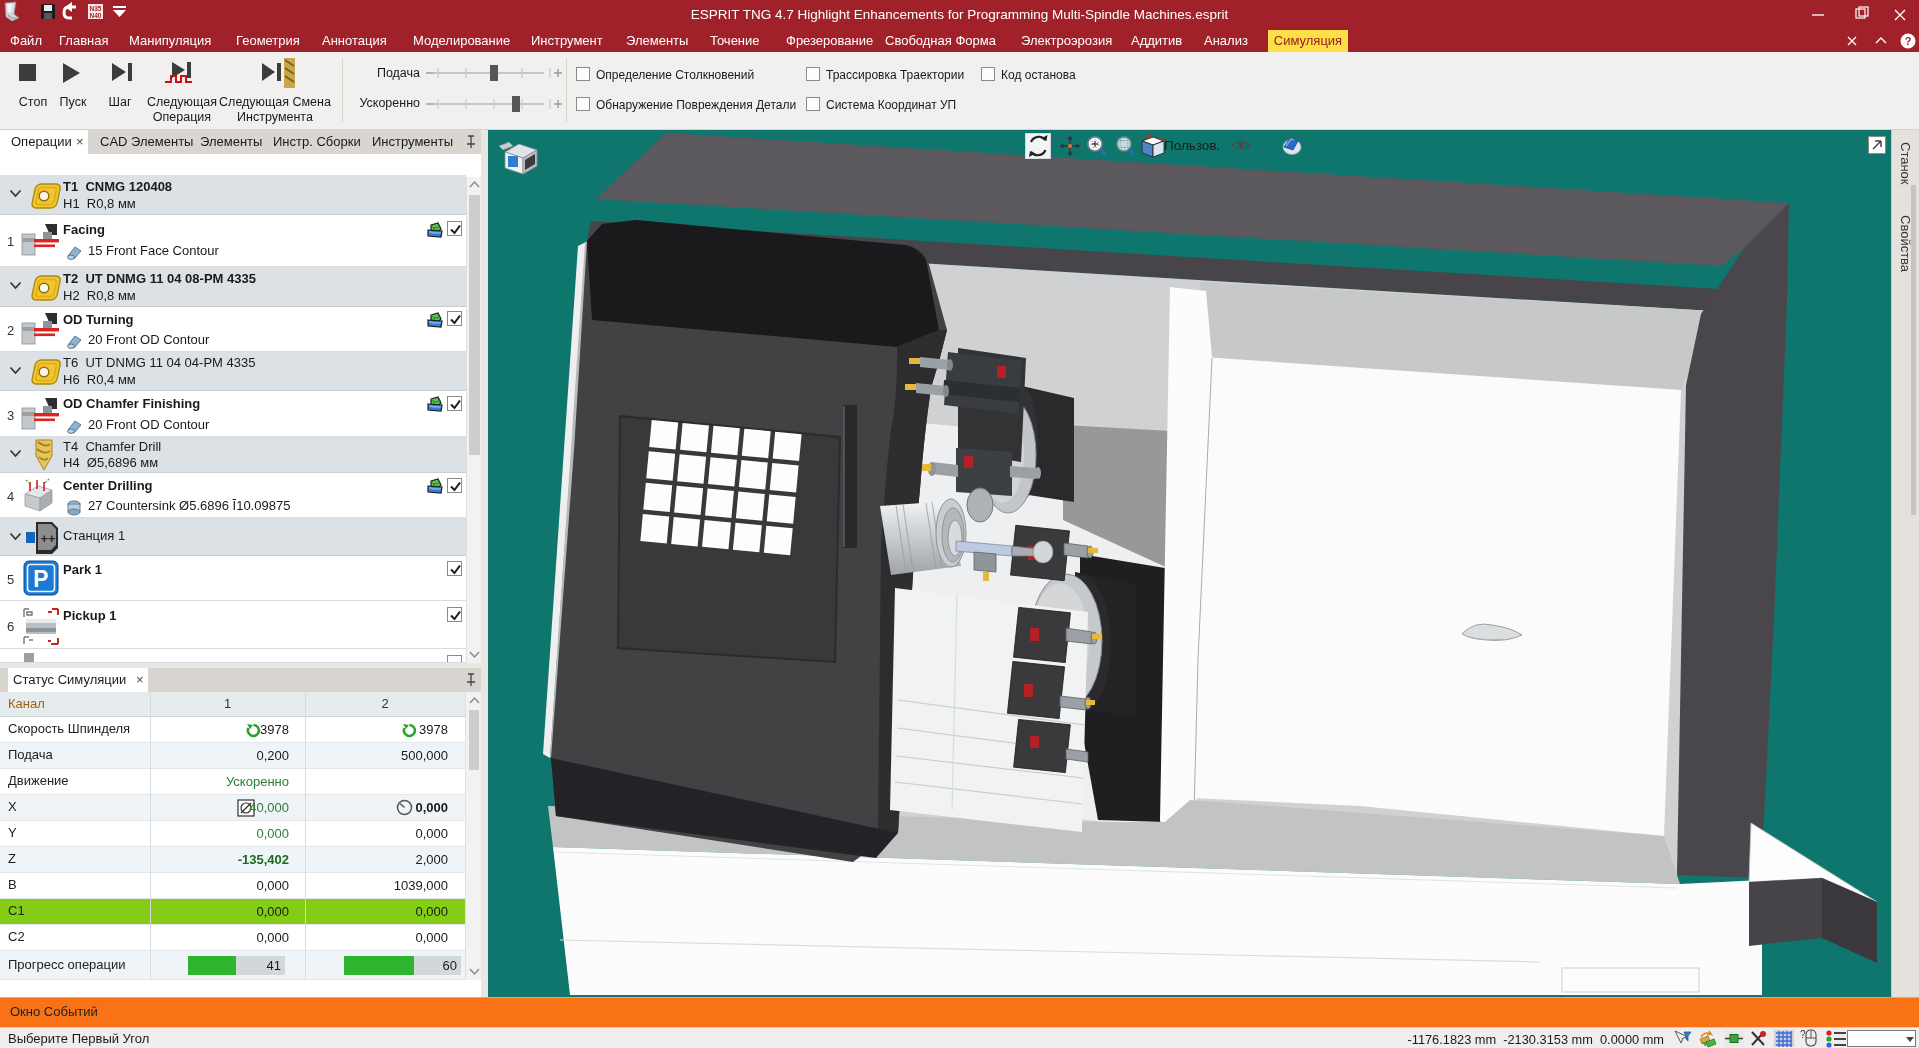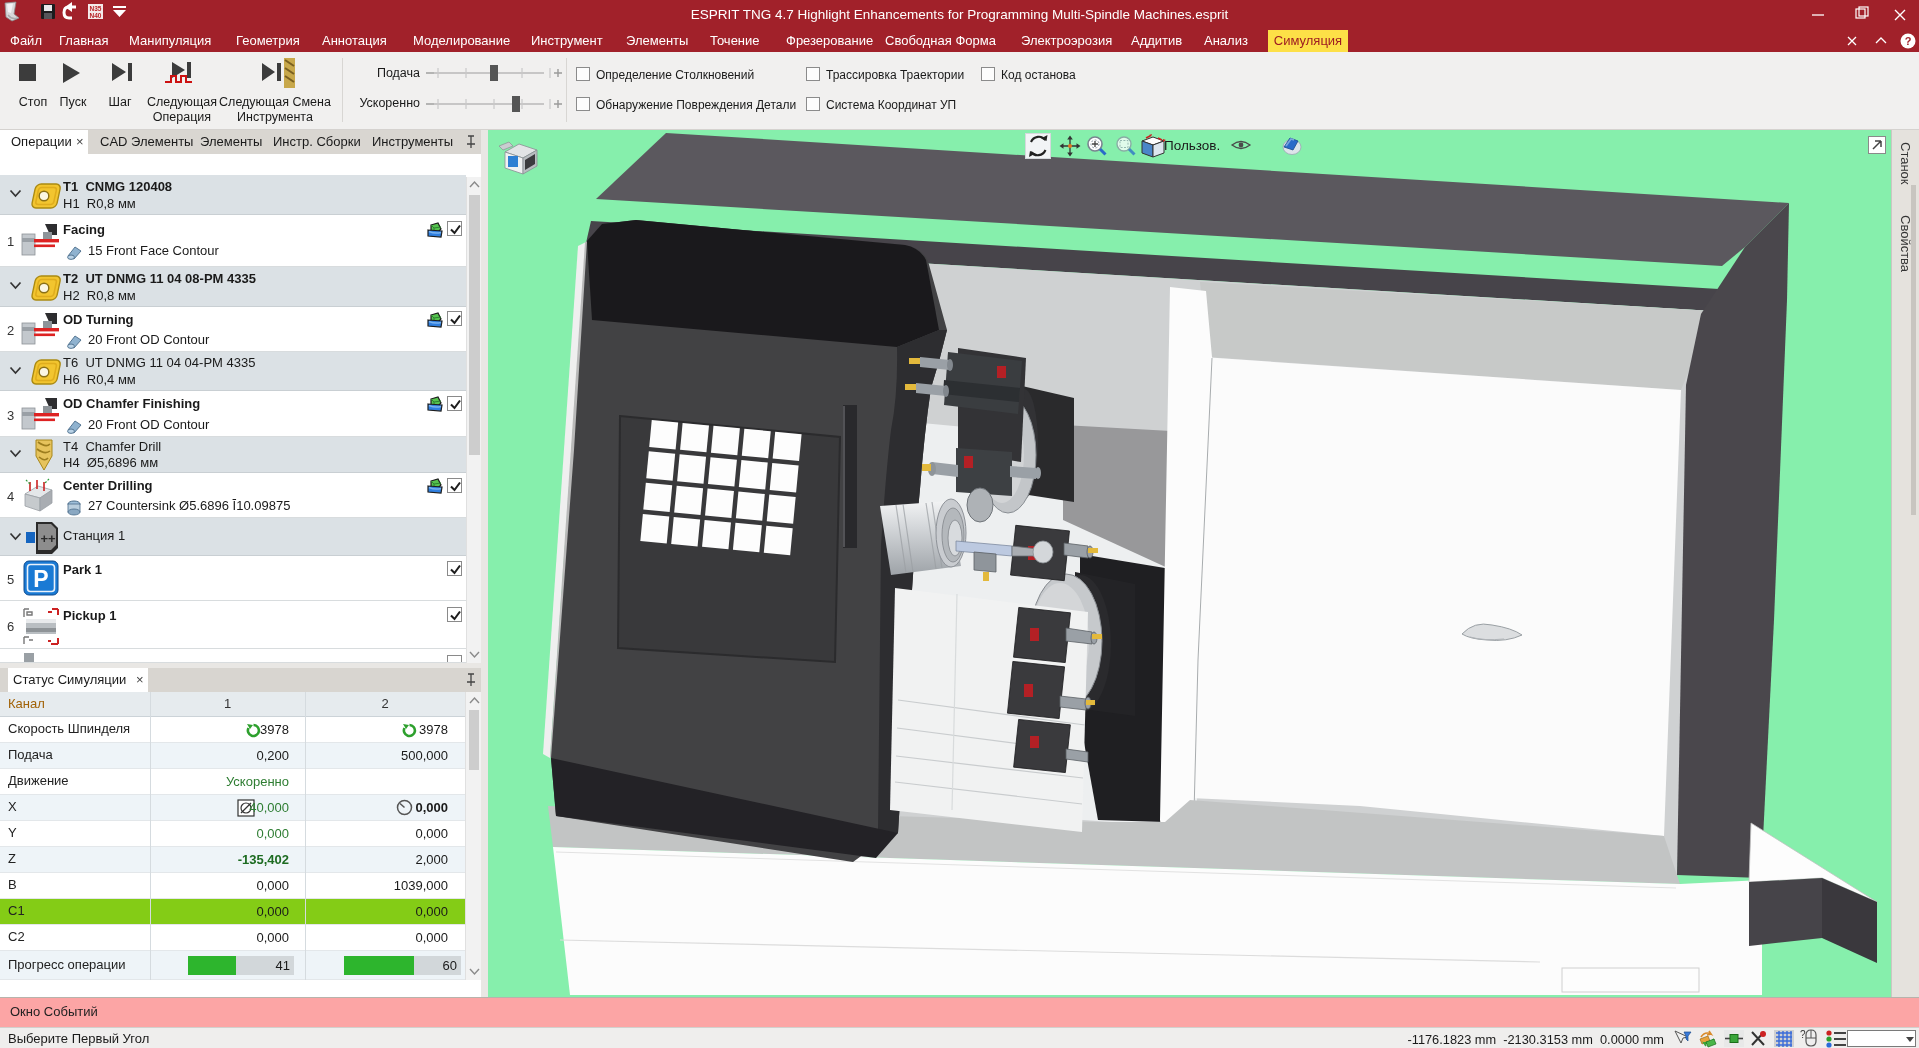--- a/index.html
+++ b/index.html
@@ -19,23 +19,23 @@
 .rt{position:absolute;left:63px;font-weight:bold;font-size:13px;white-space:nowrap}
 .rs{position:absolute;left:63px;font-size:13px;white-space:nowrap}
 .num{position:absolute;left:7px;font-size:13px;color:#333}
 .ck{position:absolute;width:15px;height:15px;background:#fff;border:1px solid #8a8a8a}
 #stattable{position:absolute;left:0;top:562px;width:481px}
 .srow{position:absolute;left:0;width:465px;height:26px;border-bottom:1px solid #e3e7ea}
 .sc0{position:absolute;left:8px;top:4px;font-size:13px;color:#222}
 .sv1{position:absolute;width:146px;left:150px;top:5px;text-align:right;padding-right:7px;font-size:13px}
 .sv2{position:absolute;width:150px;left:305px;top:5px;text-align:right;padding-right:7px;font-size:13px}
 .grn{color:#2e7d32}
-#eventbar{position:absolute;left:0;top:997px;width:1919px;height:30px;background:#fca5a5;border-top:1px solid #b7b3ac}
+#eventbar{position:absolute;left:0;top:997px;width:1919px;height:30px;background:#f97316;border-top:1px solid #b7b3ac}
 #statusbar{position:absolute;left:0;top:1027px;width:1919px;height:21px;background:#efeeed;border-top:1px solid #d2d0cd}
-#viewport{position:absolute;left:481px;top:130px;width:1410px;height:867px;background:#86efac}
+#viewport{position:absolute;left:481px;top:130px;width:1410px;height:867px;background:#0f766e}
 #righttabs{position:absolute;left:1891px;top:130px;width:28px;height:867px;background:#e5e2dd;border-left:1px solid #cbc7c2}
 .vtab{writing-mode:vertical-rl;font-size:13px;color:#333;position:absolute;left:6px}
 </style></head>
 <body>
 
 <div id="titlebar">
   <svg class="abs" style="left:0px;top:0px" width="140" height="30">
     <path d="M5,3 L16,2 L14,14 L19,18 L12,21 L6,17 Z" fill="#d8d8da" stroke="#8a8a8c" stroke-width="0.8"></path>
     <path d="M7,4 L13,3.5 L11,13 L8,12 Z" fill="#f2f2f4"></path>
     <path d="M8,15 q4,5 9,3" stroke="#aaaaac" stroke-width="1.4" fill="none"></path>
@@ -419,21 +419,21 @@
         <div class="sv1">0,000</div>
         <div class="sv2">0,000</div>
       </div>
     <div class="srow" style="top:233px">
         <div class="sc0">C2</div>
         <div class="sv1">0,000</div>
         <div class="sv2">0,000</div>
       </div>
     <div class="srow" style="top:259px;height:29px;background:#eef4f8">
         <div class="sc0" style="top:6px">Прогресс операции</div>
-      <div class="abs" style="left:188px;top:5px;width:106px;height:19px;background:#d2d7da">
+      <div class="abs" style="left:188px;top:5px;width:97px;height:19px;background:#d2d7da">
         <div class="abs" style="left:0;top:0;width:48px;height:19px;background:#2db52d"></div>
         <div class="abs" style="right:4px;top:2px;font-size:13px">41</div>
         </div>
       <div class="abs" style="left:344px;top:5px;width:117px;height:19px;background:#d2d7da">
         <div class="abs" style="left:0;top:0;width:70px;height:19px;background:#2db52d"></div>
         <div class="abs" style="right:4px;top:2px;font-size:13px">60</div>
         </div>
     </div>
     <div class="abs" style="left:150px;top:0;width:1px;height:288px;background:#d5dbdf"></div>
     <div class="abs" style="left:305px;top:0;width:1px;height:288px;background:#d5dbdf"></div>

